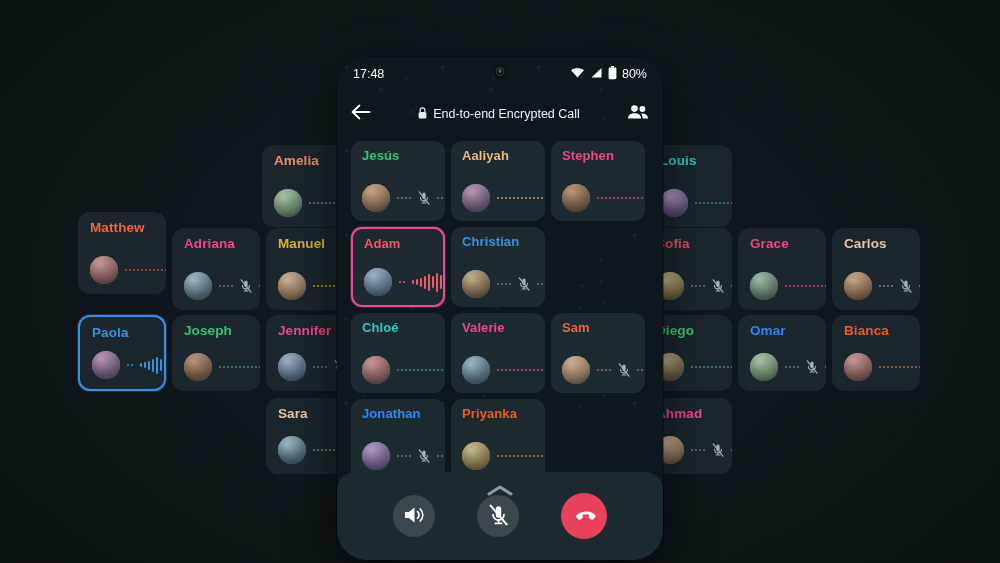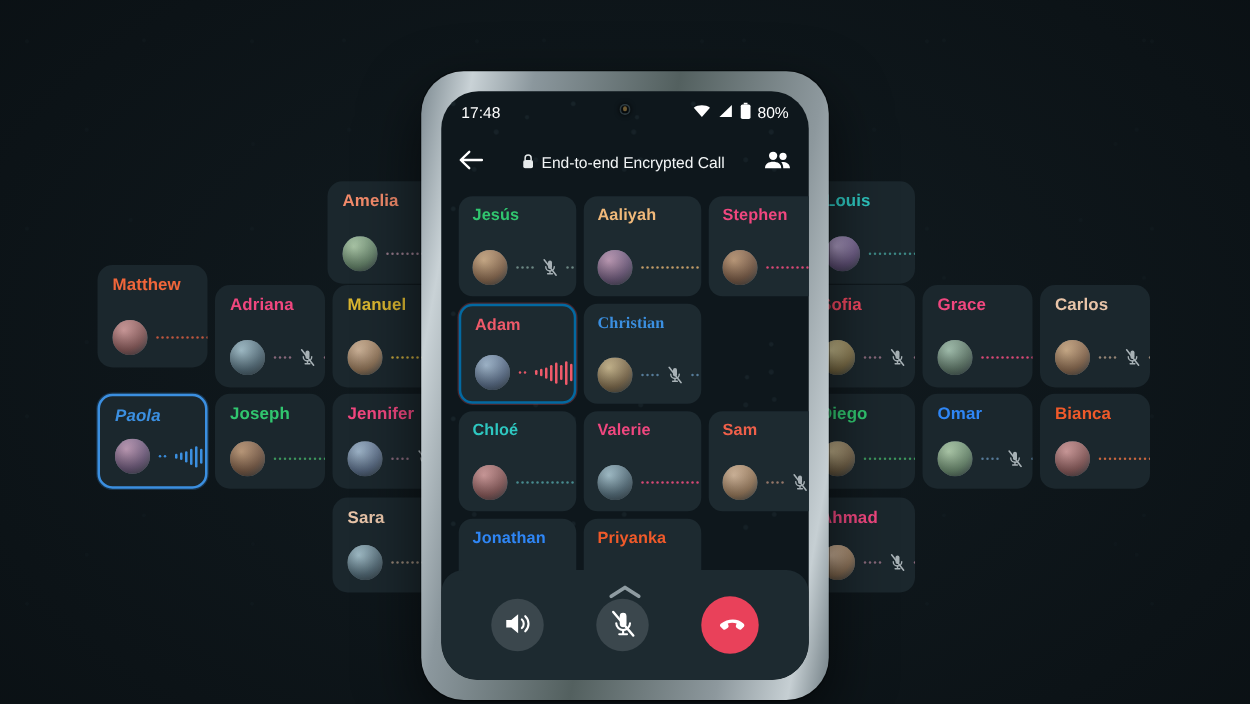--- a/index.html
+++ b/index.html
@@ -59,21 +59,21 @@
     position:relative;
   }
   .wave{display:flex;align-items:center;gap:1.6px;height:20px;}
   .wave b{display:block;width:2.4px;border-radius:1.4px;}
 
   
   #phone{
     position:absolute;left:337px;top:57px;width:326px;height:503px;
     border-radius:34px;
     background:linear-gradient(100deg,#7d8a91 0%,#c9d2d6 10%,#8b979d 22%,#53605f 50%,#8d989d 78%,#c6cfd3 92%,#6f7c82 100%);
-    padding:16px;box-sizing:border-box;
+    padding:0;box-sizing:border-box;
     box-shadow:0 18px 48px rgba(0,0,0,.62), 0 0 0 1px rgba(0,0,0,.35);
   }
   #screen{
     position:relative;width:100%;height:100%;
     border-radius:30px;background:#0e171c;overflow:hidden;
   }
   .screen-doodle{position:absolute;inset:0;opacity:.5;
     background-image:
       radial-gradient(circle at 10% 12%, rgba(140,180,195,.16) 0 1.3px, transparent 2.4px),
       radial-gradient(circle at 40% 34%, rgba(140,180,195,.14) 0 1.5px, transparent 2.6px),
@@ -101,22 +101,22 @@
   #appbar .title{flex:1;text-align:center;color:#f2f5f6;font-size:12.5px;
     display:flex;align-items:center;justify-content:center;gap:6px;}
 
   
   #grid{position:absolute;left:8px;top:84px;right:8px;bottom:0;z-index:5;}
   .pcard{position:absolute;border-radius:11px;background:#1d2a30;box-sizing:border-box;overflow:hidden;}
   .pcard .card-name{left:11px;top:7px;font-size:13px;}
   .pcard .card-body{left:11px;bottom:9px;}
 
   
-  .ring-red{border:2px solid #0369a1;box-shadow:0 0 0 1px rgba(239,90,106,.25);}
-  .ring-blue{border:2px solid #3b8fe0;box-shadow:0 0 0 1px rgba(59,143,224,.25);font-style:italic;}
+  .ring-red{border:2px solid #ec4899;box-shadow:0 0 0 1px rgba(239,90,106,.25);}
+  .ring-blue{border:2px solid #3b8fe0;box-shadow:0 0 0 1px rgba(59,143,224,.25);}
   .ring-lime{border:2px solid #d8eab0;box-shadow:0 0 0 1px rgba(216,234,176,.25);}
 
   
   #controls{position:absolute;left:0;right:0;bottom:0;height:88px;
     background:#1d2a30;border-radius:18px 18px 30px 30px;z-index:10;
     display:flex;align-items:center;justify-content:center;gap:42px;}
   #controls .chev{position:absolute;left:50%;top:10px;transform:translateX(-50%);
     width:26px;height:11px;}
   .cbtn{width:42px;height:42px;border-radius:50%;background:#3b474d;
     display:flex;align-items:center;justify-content:center;cursor:pointer;border:none;padding:0;}
@@ -642,21 +642,21 @@
                 <b style="height:9px;background:#ef5a6a;"></b>
                 <b style="height:13px;background:#ef5a6a;"></b>
                 <b style="height:17px;background:#ef5a6a;"></b>
                 <b style="height:12px;background:#ef5a6a;"></b>
                 <b style="height:19px;background:#ef5a6a;"></b>
                 <b style="height:14px;background:#ef5a6a;"></b>
                 <b style="height:9px;background:#ef5a6a;"></b>
               </div>
             </div>
           </div>
-          <div class="pcard" style="left:106px;top:86px;width:94px;height:80px;font-family:Liberation Serif, serif;">
+          <div class="pcard" style="left:106px;top:86px;width:94px;height:80px;">
             <div class="card-name" style="color:#3b8fe0;">Christian</div>
             <div class="card-body">
               <div class="avatar">
                 <i style="background:radial-gradient(circle at 32% 30%,#d4c090 0%,#7e6a4a 58%,#2f3b42 100%);"></i>
                 <i style="background:linear-gradient(200deg,rgba(255,255,255,.14),rgba(0,0,0,.30));"></i>
               </div>
               <div class="dots">
                 <span style="background:#5a7f9e;"></span>
                 <span style="background:#5a7f9e;"></span>
                 <span style="background:#5a7f9e;"></span>

